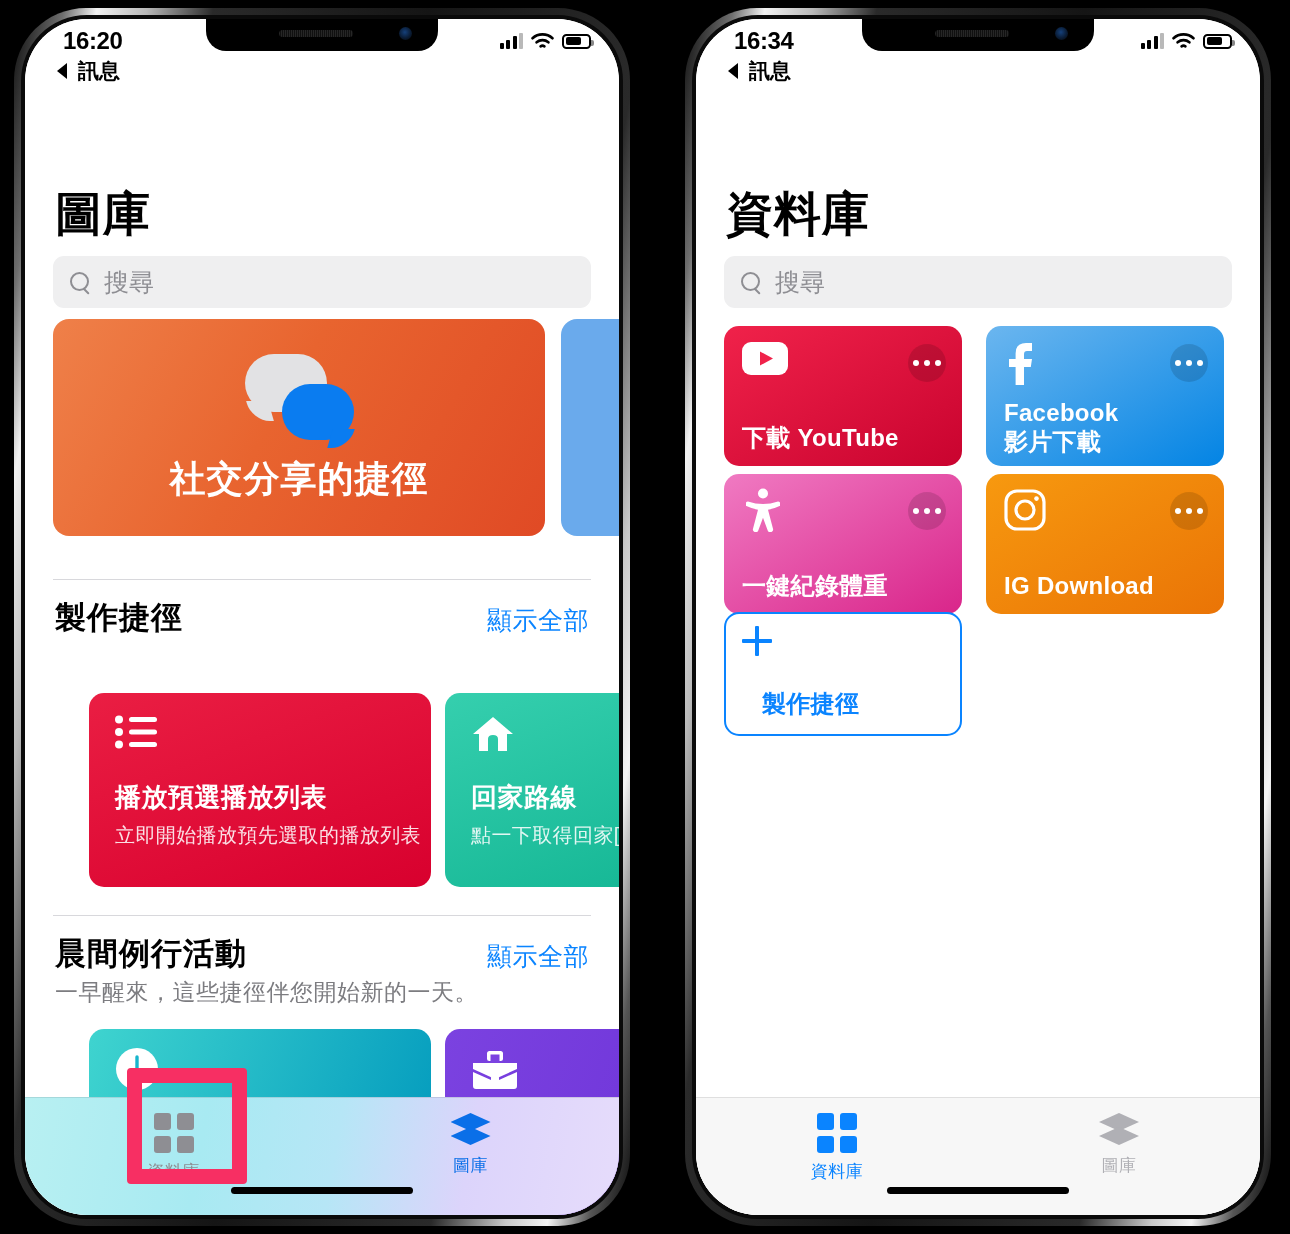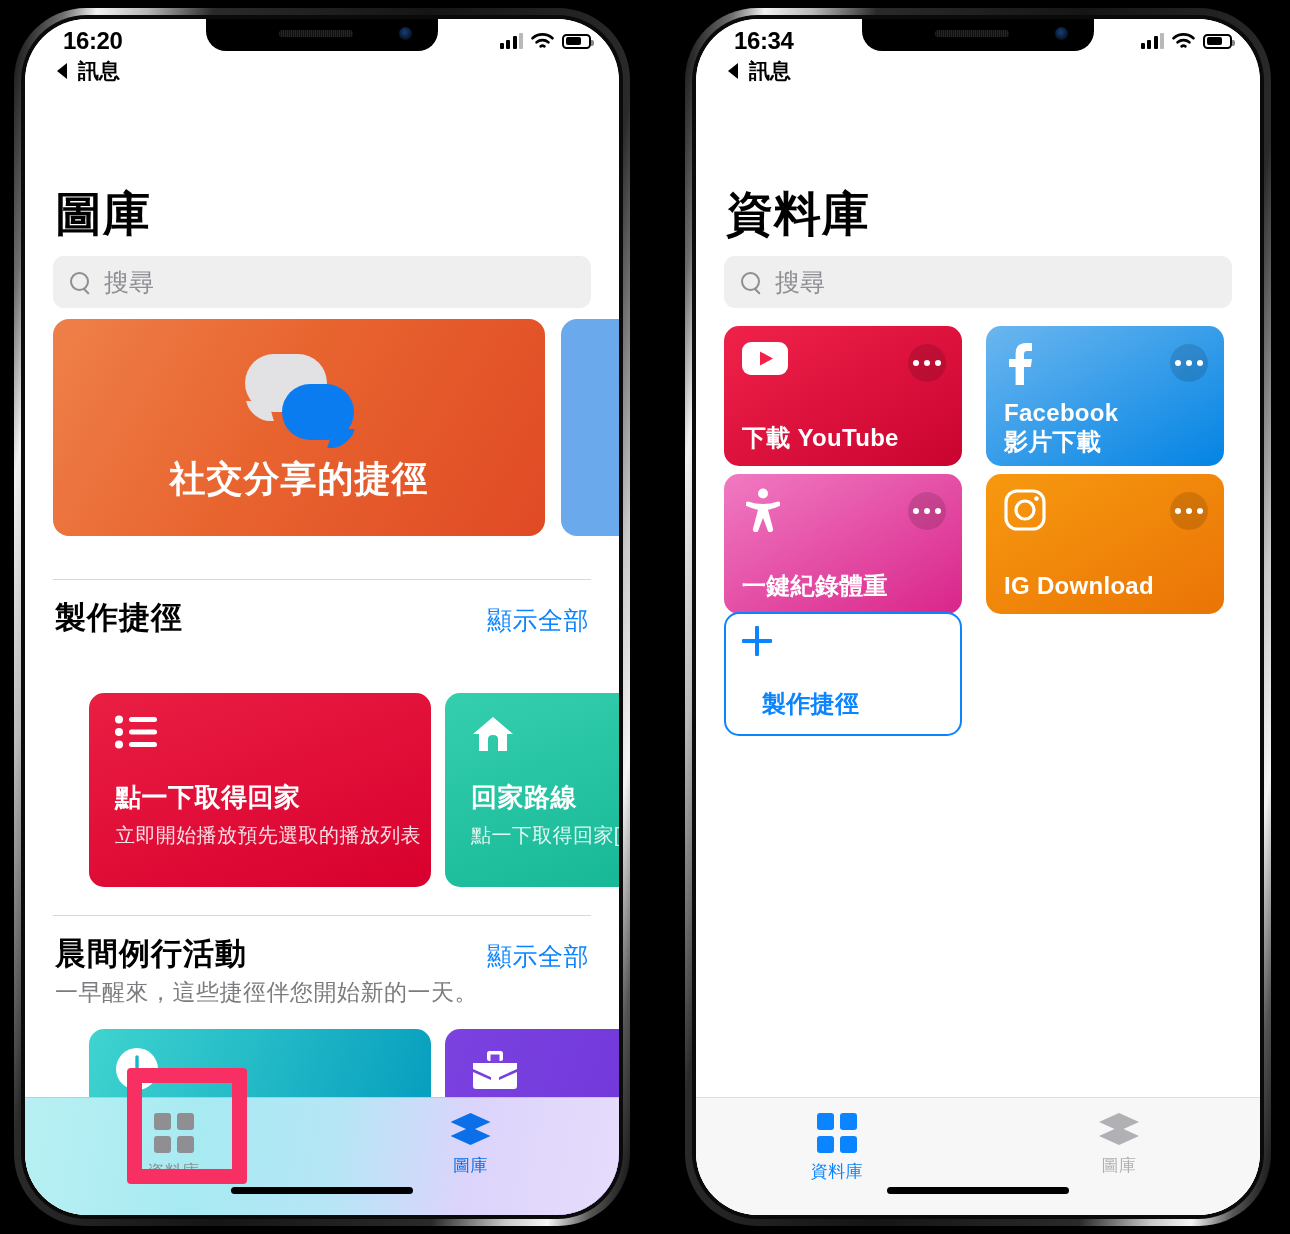--- a/index.html
+++ b/index.html
@@ -217,21 +217,21 @@
                   <g fill="#fff">
                 <circle cx="4" cy="4.5" r="4"></circle>
                     <rect x="14" y="2" width="28" height="5" rx="2.5"></rect>
                 <circle cx="4" cy="17" r="4"></circle>
                     <rect x="14" y="14.5" width="28" height="5" rx="2.5"></rect>
                 <circle cx="4" cy="29.5" r="4"></circle>
                     <rect x="14" y="27" width="28" height="5" rx="2.5"></rect>
               </g>
                 </svg>
             </div>
-            <div class="c-title">點一下取得回家</div>
+            <div class="c-title">播放預選播放列表</div>
             <div class="c-sub">立即開始播放預先選取的播放列表</div>
           </div>
 
           <div class="card-big" style="left:420px; top:674px; width:342px; height:194px; background:linear-gradient(160deg,#35cfae,#10b391);">
             <div class="c-ico">
               <svg width="44" height="38" viewBox="0 0 44 38">
                   <path fill="#fff" d="M22 2 L42 19 L36 19 L36 36 L27 36 L27 24 Q27 20 22 20 Q17 20 17 24 L17 36 L8 36 L8 19 L2 19 Z"></path>
                 </svg>
             </div>
             <div class="c-title">回家路線</div>

